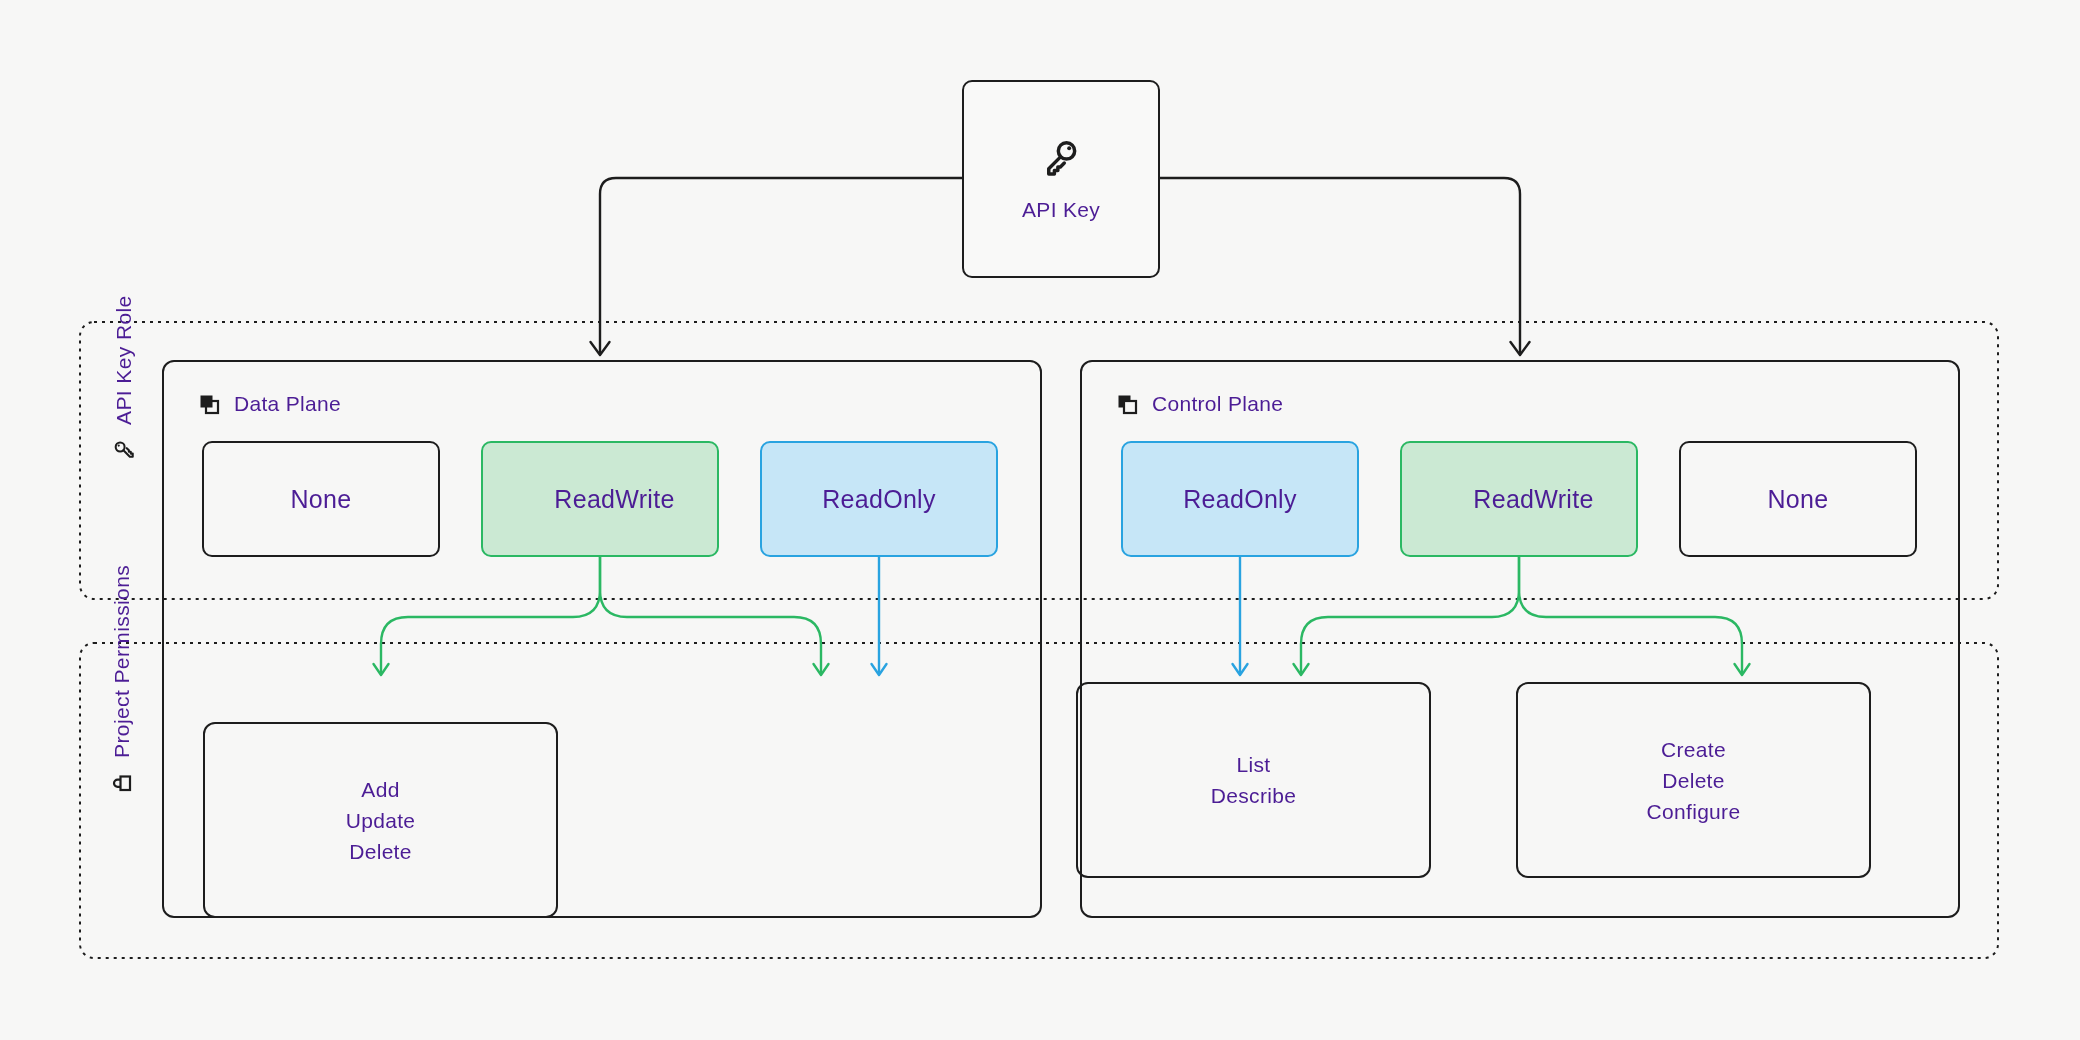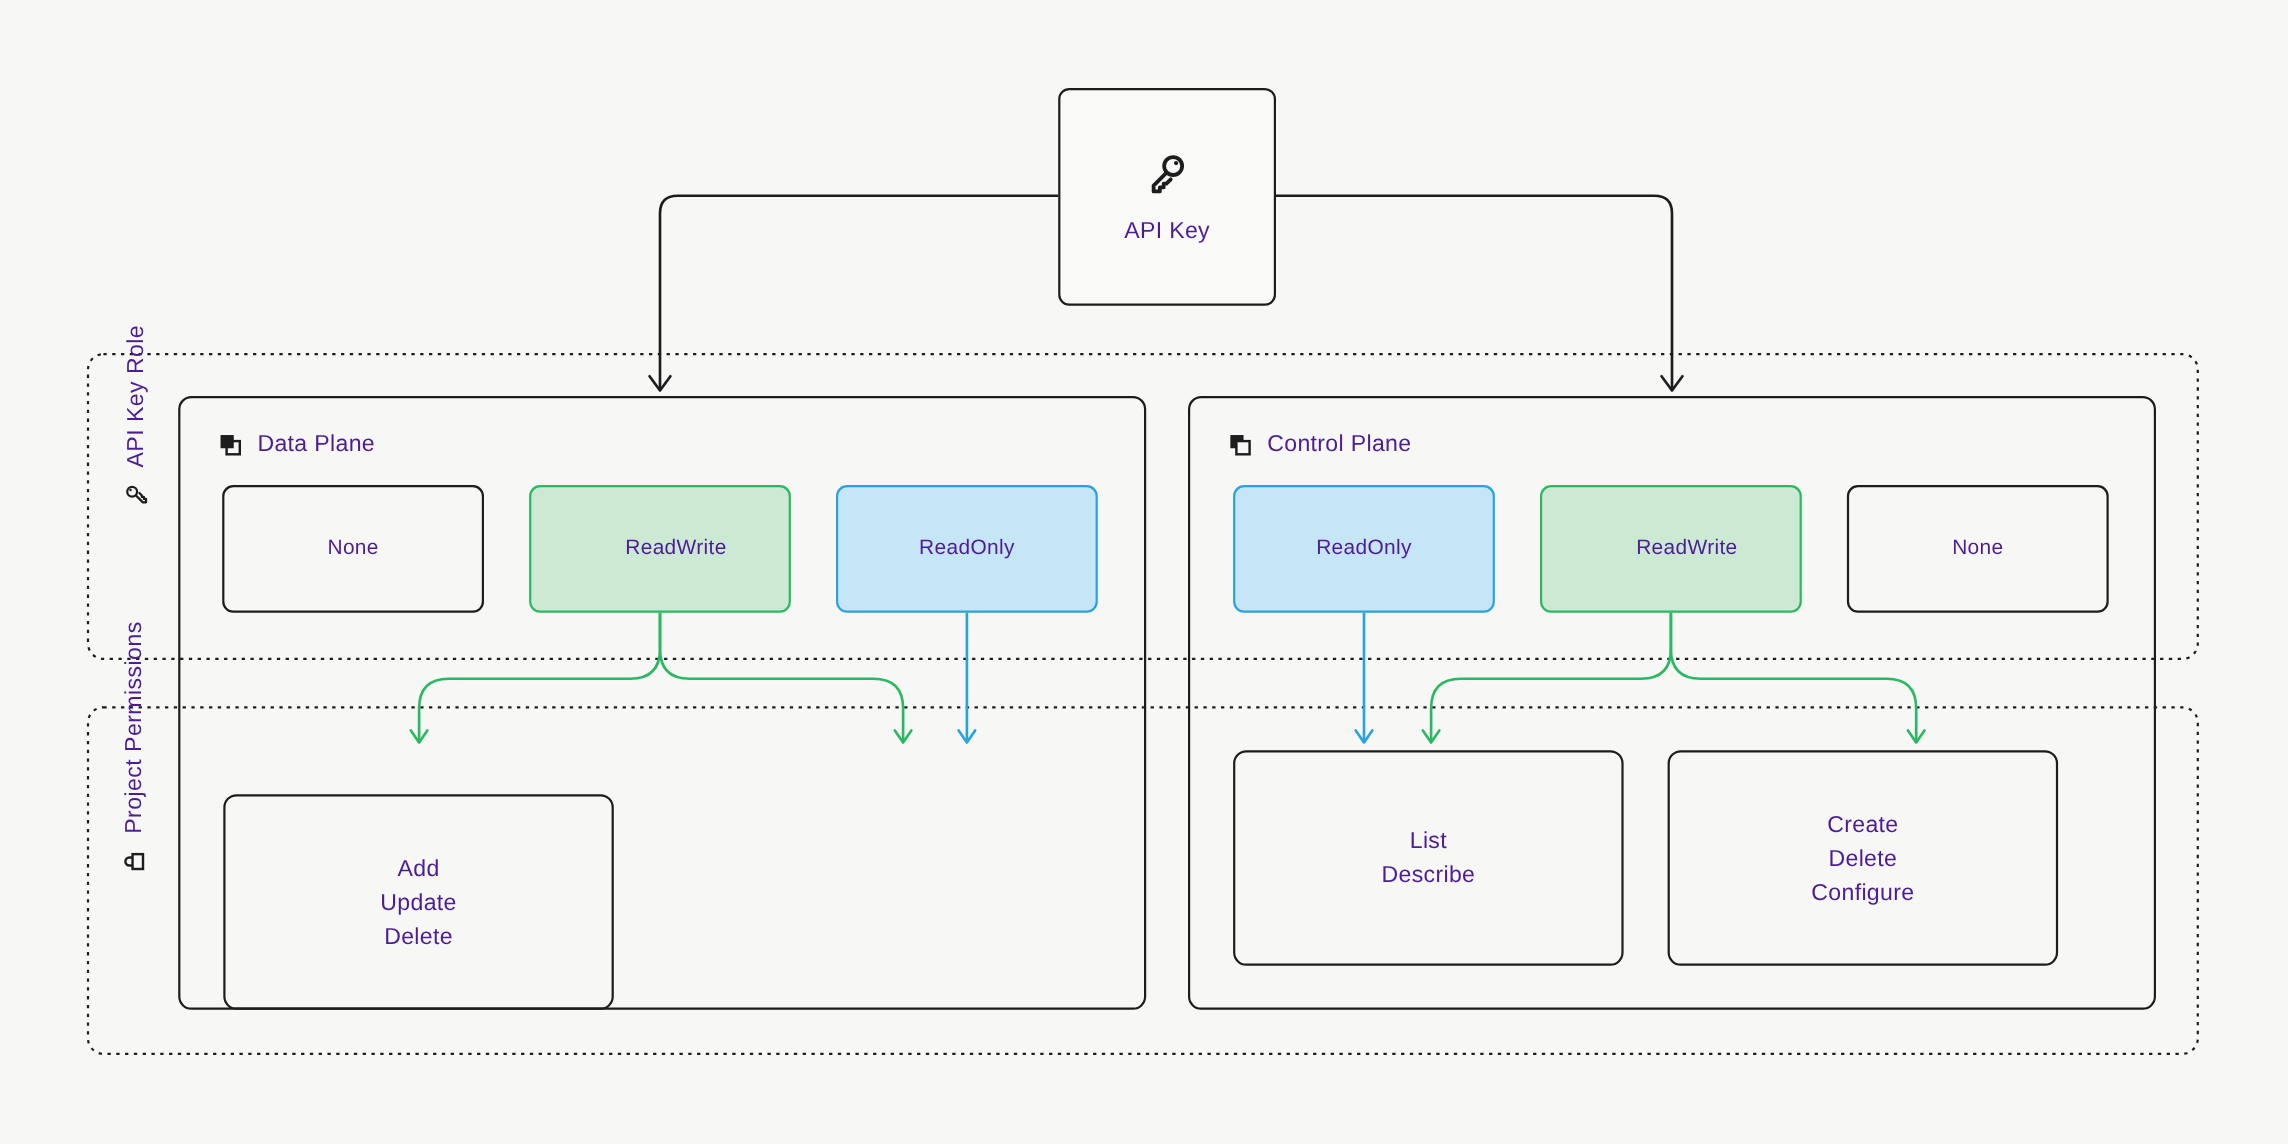--- a/index.html
+++ b/index.html
@@ -44,21 +44,21 @@
     display: flex; align-items: center; gap: 13px;
     font-size: 21px; font-weight: 500; letter-spacing: .3px;
     white-space: nowrap;
   }
   .role-box {
     position: absolute;
     top: 441px; width: 238px; height: 116px;
     border: 2px solid #1d1d1d;
     border-radius: 10px;
     display: flex; align-items: center; justify-content: center;
-    font-size: 19px; font-weight: 500; letter-spacing: .3px;
+    font-size: 25px; font-weight: 500; letter-spacing: .3px;
     background: transparent;
   }
   .role-readwrite { background: #cbe9d3; border-color: #2bb863; padding-left: 29px; }
   .role-readonly  { background: #c6e6f7; border-color: #29a3e0; }
   .perm-box {
     position: absolute;
     top: 682px; width: 355px; height: 196px;
     border: 2px solid #1d1d1d;
     border-radius: 12px;
     display: flex; flex-direction: column;
@@ -198,21 +198,21 @@
   <div class="role-box" style="left:1679px;">
     <span>None</span>
   </div>
 
   <div class="perm-box" style="left:203px;margin-top:40px;">
     <div class="perm-line">Add</div>
     <div class="perm-line">Update</div>
     <div class="perm-line">Delete</div>
   </div>
 
-  <div class="perm-box" style="left:1121px;border-radius:12px;">
+  <div class="perm-box" style="left:1076px;border-radius:12px;">
     <div class="perm-line">List</div>
     <div class="perm-line">Describe</div>
   </div>
   <div class="perm-box" style="left:1516px;">
     <div class="perm-line">Create</div>
     <div class="perm-line">Delete</div>
     <div class="perm-line">Configure</div>
   </div>
 
 </div>

